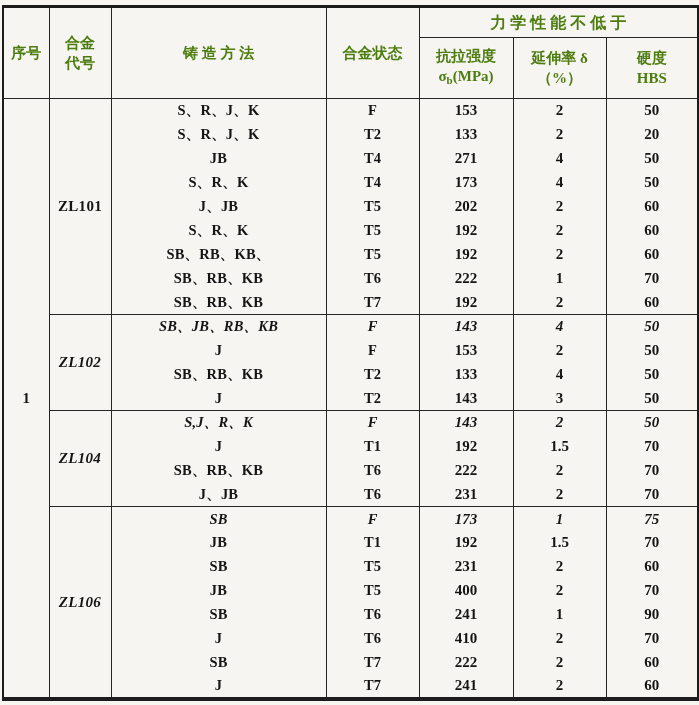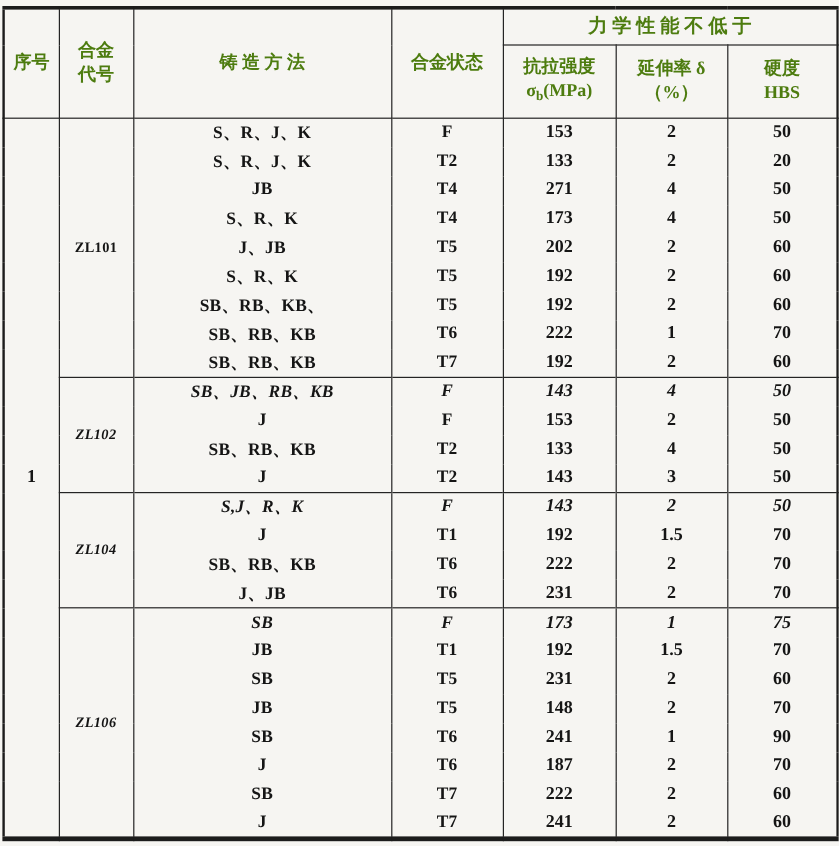--- a/index.html
+++ b/index.html
@@ -59,21 +59,21 @@
   tbody td {
     border-top: none;
     border-bottom: none;
     font-size: 15px;
     font-weight: bold;
     color: #151515;
   }
   tbody td.sec-top { border-top: 1.4px solid #242424; font-style: italic; }
   tbody tr { height: 24px; }
   td.c-serial  { font-size: 15px; }
-  td.c-alloy   { font-size: 12px; letter-spacing: 0.3px; }
+  td.c-alloy   { font-size: 15px; letter-spacing: 0.3px; }
   td.c-method  { font-size: 14.5px; letter-spacing: 0.2px; }
   td.c-state   { font-size: 14.5px; }
   td.c-num     { font-size: 15px; }
 </style>
 </head>
 <body>
 
 <div class="page">
   <table class="alloy-table">
     <colgroup>
@@ -253,35 +253,35 @@
         <tr>
           <td class="c-method">SB</td>
           <td class="c-state">T5</td>
           <td class="c-num">231</td>
           <td class="c-num">2</td>
           <td class="c-num">60</td>
         </tr>
         <tr>
           <td class="c-method">JB</td>
           <td class="c-state">T5</td>
-          <td class="c-num">148</td>
+          <td class="c-num">400</td>
           <td class="c-num">2</td>
           <td class="c-num">70</td>
         </tr>
         <tr>
           <td class="c-method">SB</td>
           <td class="c-state">T6</td>
           <td class="c-num">241</td>
           <td class="c-num">1</td>
           <td class="c-num">90</td>
         </tr>
         <tr>
           <td class="c-method">J</td>
           <td class="c-state">T6</td>
-          <td class="c-num">187</td>
+          <td class="c-num">410</td>
           <td class="c-num">2</td>
           <td class="c-num">70</td>
         </tr>
         <tr>
           <td class="c-method">SB</td>
           <td class="c-state">T7</td>
           <td class="c-num">222</td>
           <td class="c-num">2</td>
           <td class="c-num">60</td>
         </tr>

